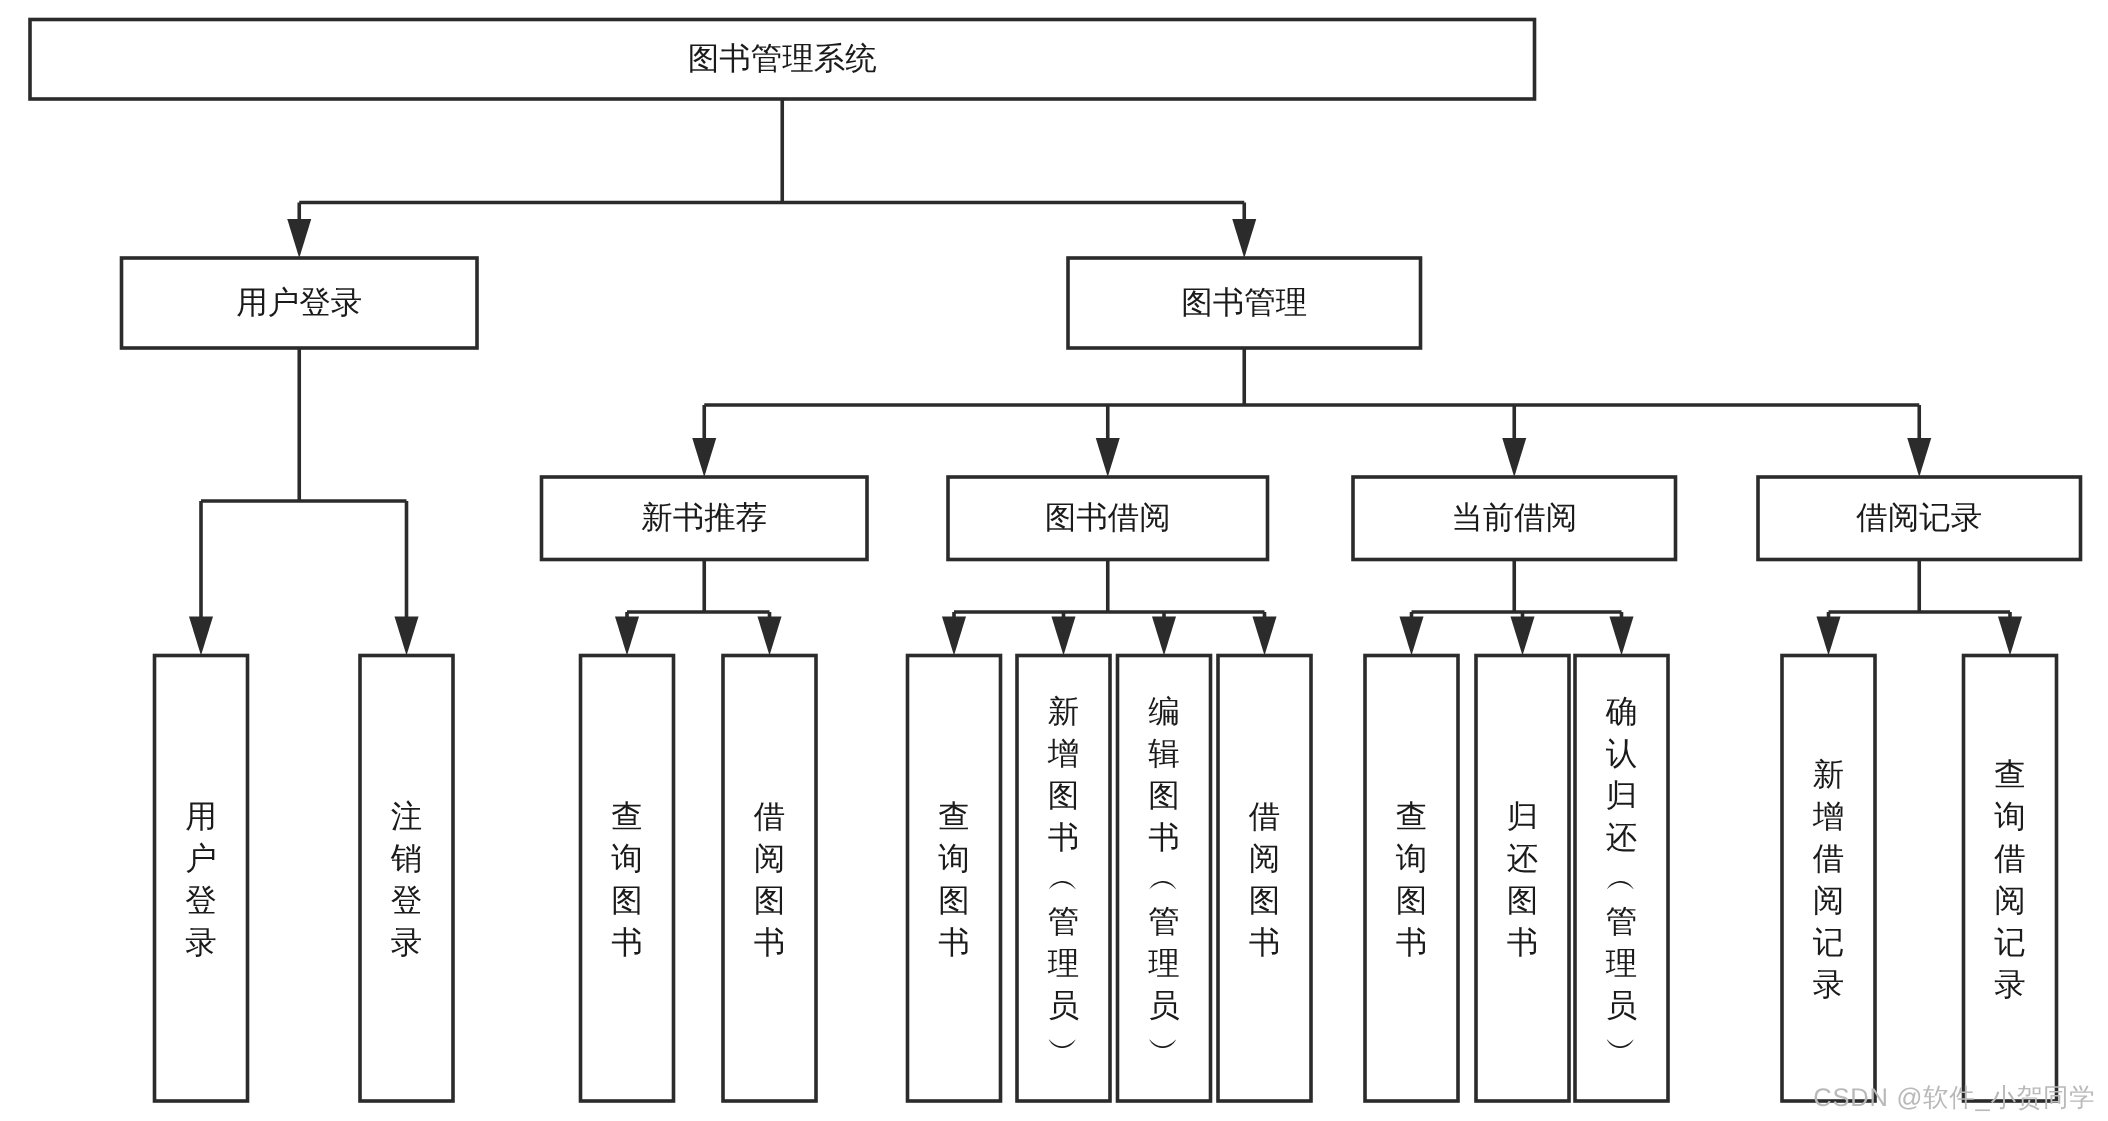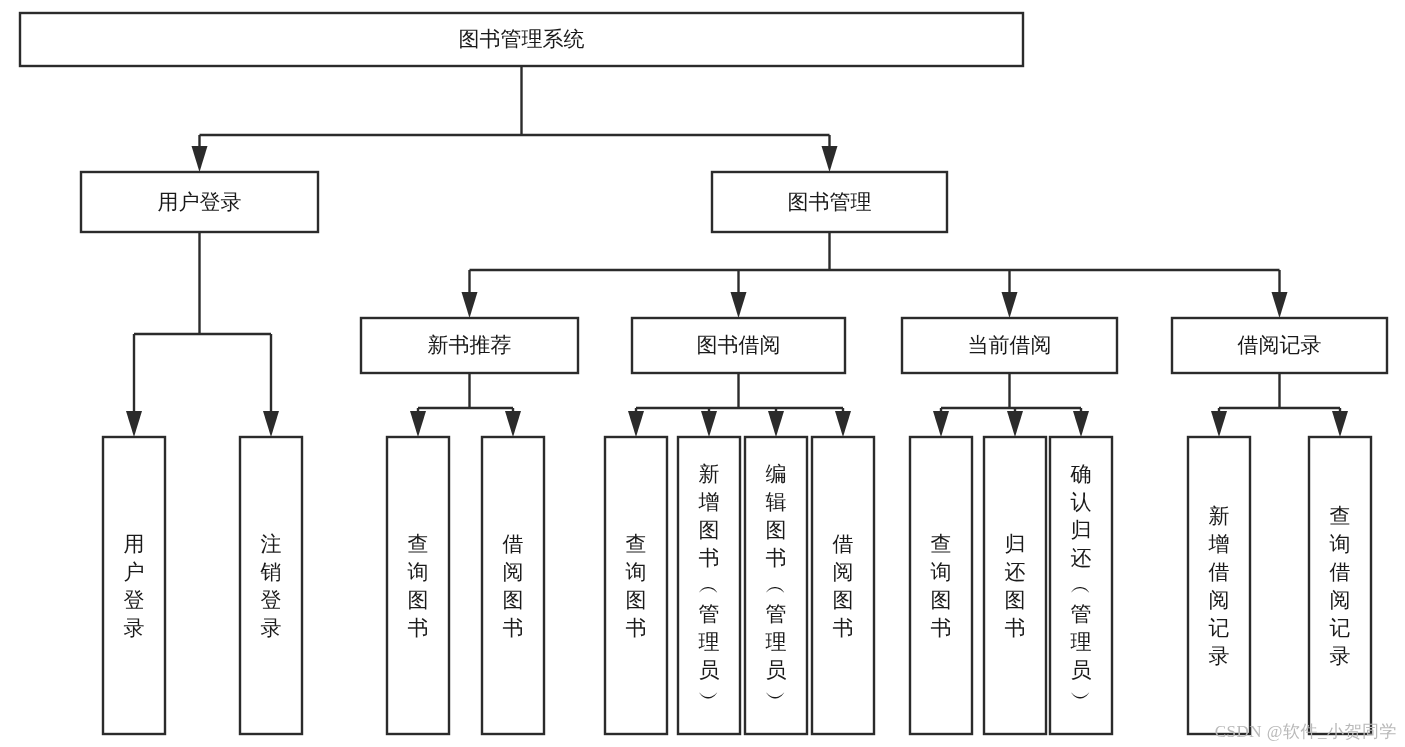--- a/index.html
+++ b/index.html
@@ -54,21 +54,21 @@
   .node-label-v {
     font-family: "Liberation Sans", "DejaVu Sans", sans-serif;
     font-size: 21px;
     fill: #1a1a1a;
     text-anchor: middle;
   }
   .watermark {
     position: absolute;
     right: 8px;
     bottom: 4px;
-    font-family: Liberation Serif, serif;
+    font-family: Liberation Sans, sans-serif;
     font-size: 17px;
     color: #b9b9b9;
     letter-spacing: 0.5px;
     white-space: nowrap;
     user-select: none;
   }
 </style>
 </head>
 <body>
 

